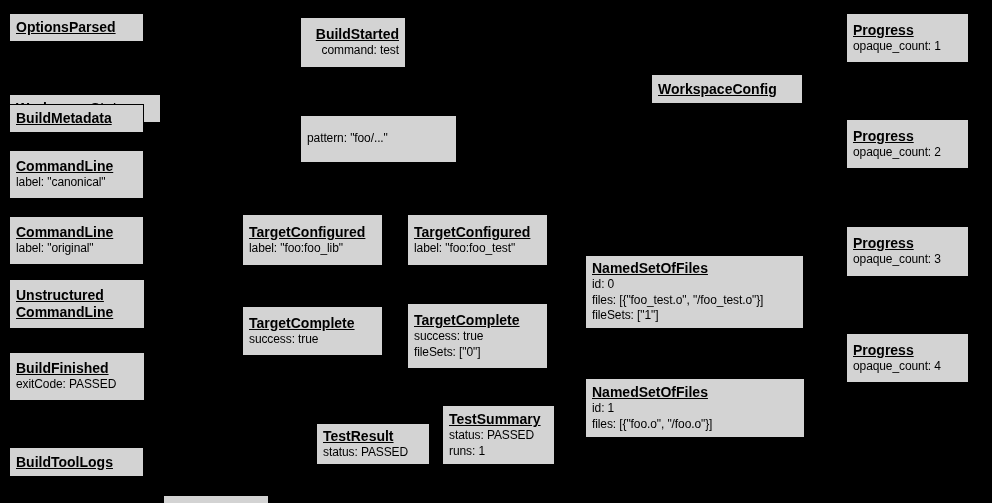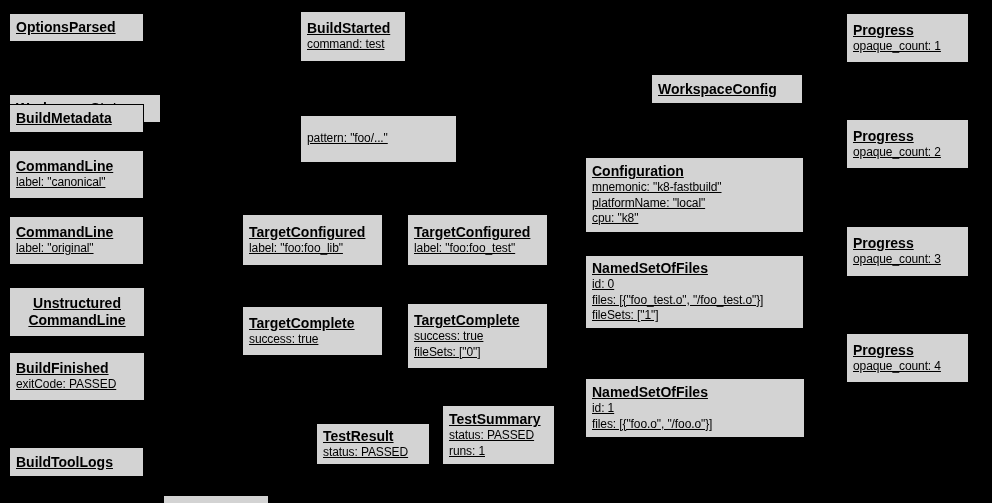--- a/index.html
+++ b/index.html
@@ -31,21 +31,20 @@
     text-decoration: underline;
     font-size: 14px;
     line-height: 17px;
     white-space: nowrap;
   }
   .node-line {
     font-size: 12px;
     line-height: 15.5px;
     letter-spacing: -0.1px;
     white-space: nowrap;
-    text-decoration: underline;
   }
 </style>
 </head>
 <body>
 
 <div class="stage">
     <div class="node" style="left: 9px; top: 13px; width: 135px; height: 29px;">
       <div class="node-title">OptionsParsed</div>
     </div>
     <div class="node" style="left: 9px; top: 58px; width: 152px; height: 29px; margin-top: 36px;">
@@ -55,35 +54,35 @@
       <div class="node-title">BuildMetadata</div>
     </div>
     <div class="node" style="left: 9px; top: 150px; width: 135px; height: 49px;">
       <div class="node-title">CommandLine</div>
       <div class="node-line">label: "canonical"</div>
     </div>
     <div class="node" style="left: 9px; top: 216px; width: 135px; height: 49px;">
       <div class="node-title">CommandLine</div>
       <div class="node-line">label: "original"</div>
     </div>
-    <div class="node" style="left: 9px; top: 287px; width: 136px; height: 50px; align-items: center;">
+    <div class="node" style="left: 9px; top: 279px; width: 136px; height: 50px;">
       <div class="node-title">Unstructured</div>
       <div class="node-title">CommandLine</div>
     </div>
     <div class="node" style="left: 9px; top: 352px; width: 136px; height: 49px;">
       <div class="node-title">BuildFinished</div>
       <div class="node-line">exitCode: PASSED</div>
     </div>
     <div class="node" style="left: 9px; top: 447px; width: 135px; height: 30px;">
       <div class="node-title">BuildToolLogs</div>
     </div>
     <div class="node" style="left: 163px; top: 447px; width: 106px; height: 30px; margin-top: 48px;">
       <div class="node-title">BuildMetrics</div>
     </div>
-    <div class="node" style="left: 300px; top: 11px; width: 106px; height: 51px;">
+    <div class="node" style="left: 300px; top: 17px; width: 106px; height: 51px; align-items: flex-end;">
       <div class="node-title">BuildStarted</div>
       <div class="node-line">command: test</div>
     </div>
     <div class="node" style="left: 300px; top: 115px; width: 157px; height: 48px;">
       <div class="node-line">pattern: "foo/..."</div>
     </div>
     <div class="node" style="left: 242px; top: 214px; width: 141px; height: 52px;">
       <div class="node-title">TargetConfigured</div>
       <div class="node-line">label: "foo:foo_lib"</div>
     </div>
@@ -105,26 +104,20 @@
       <div class="node-line">status: PASSED</div>
     </div>
     <div class="node" style="left: 442px; top: 405px; width: 113px; height: 60px;">
       <div class="node-title">TestSummary</div>
       <div class="node-line">status: PASSED</div>
       <div class="node-line">runs: 1</div>
     </div>
     <div class="node" style="left: 651px; top: 74px; width: 152px; height: 30px;">
       <div class="node-title">WorkspaceConfig</div>
     </div>
-    <div class="node" style="left: 585px; top: 157px; width: 219px; height: 76px;">
-      <div class="node-title">Configuration</div>
-      <div class="node-line">mnemonic: "k8-fastbuild"</div>
-      <div class="node-line">platformName: "local"</div>
-      <div class="node-line">cpu: "k8"</div>
-    </div>
     <div class="node" style="left: 585px; top: 255px; width: 219px; height: 74px;">
       <div class="node-title">NamedSetOfFiles</div>
       <div class="node-line">id: 0</div>
       <div class="node-line">files: [{"foo_test.o", "/foo_test.o"}]</div>
       <div class="node-line">fileSets: ["1"]</div>
     </div>
     <div class="node" style="left: 585px; top: 378px; width: 220px; height: 60px;">
       <div class="node-title">NamedSetOfFiles</div>
       <div class="node-line">id: 1</div>
       <div class="node-line">files: [{"foo.o", "/foo.o"}]</div>

